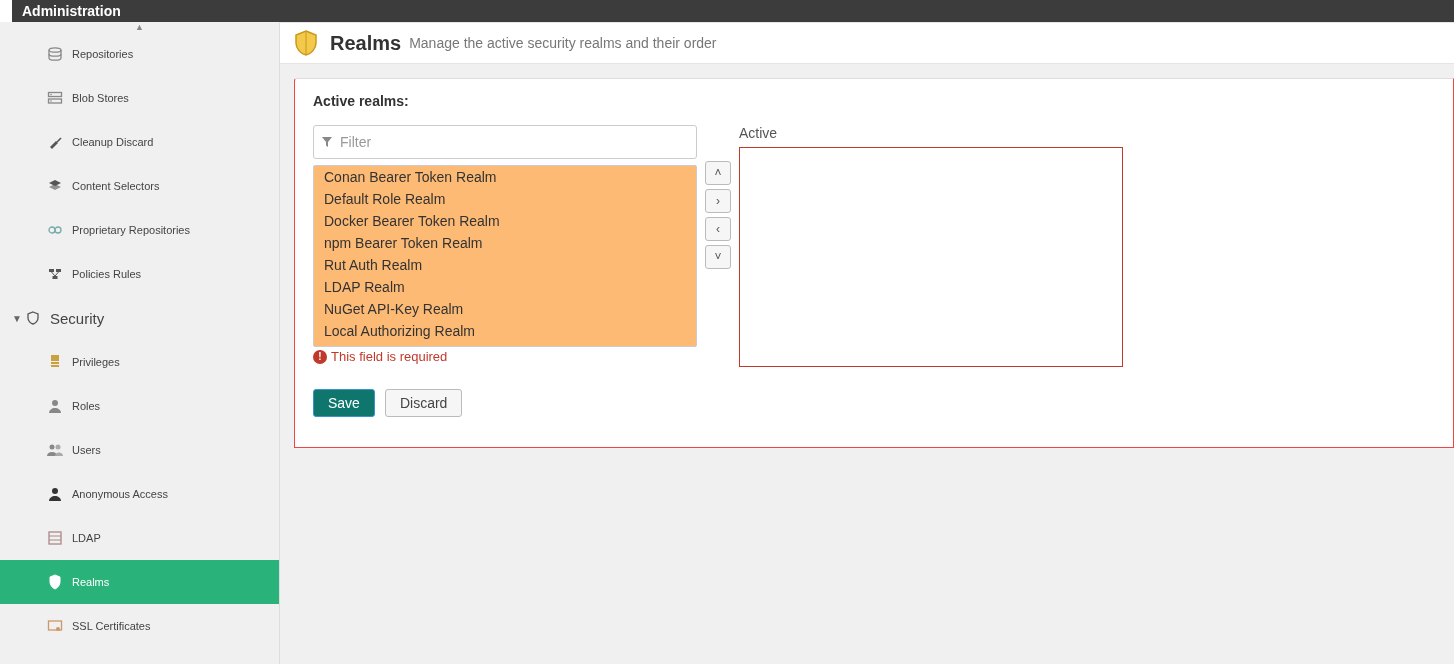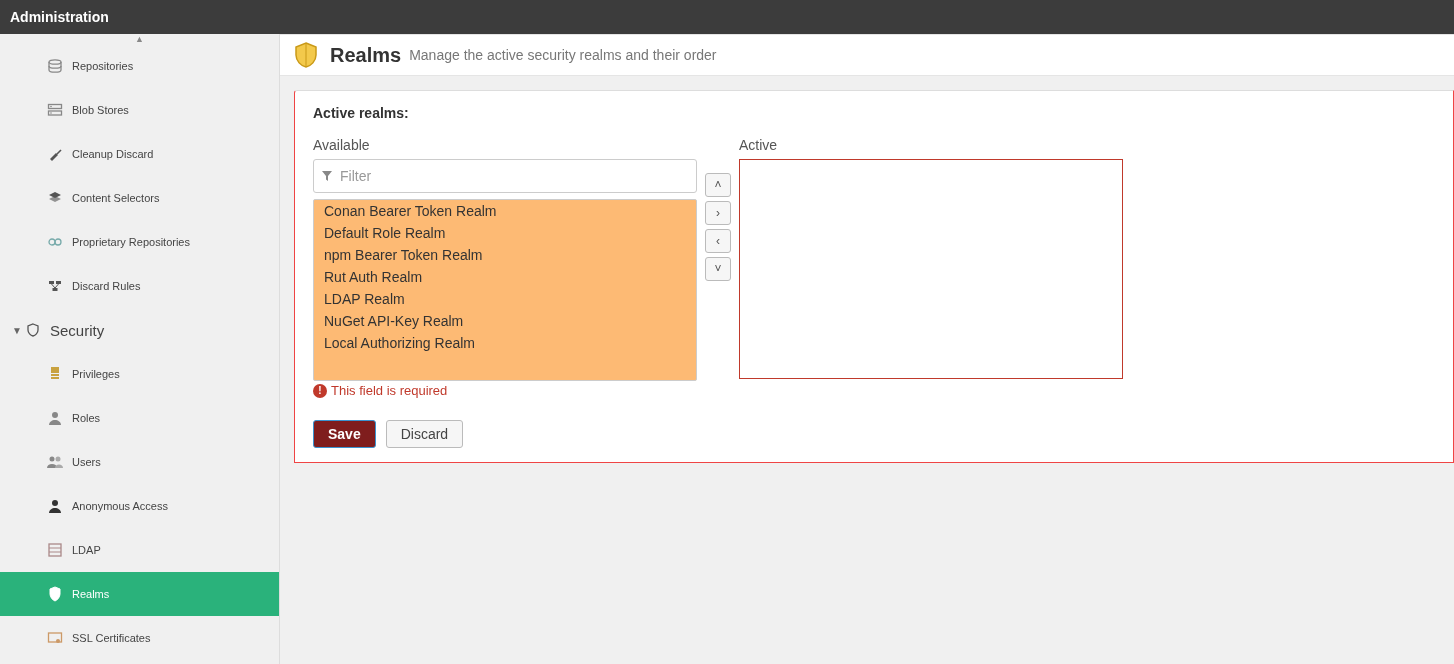--- a/index.html
+++ b/index.html
@@ -3,25 +3,26 @@
 <meta charset="utf-8">
 <style>
   * { box-sizing: border-box; margin: 0; padding: 0; }
   html, body { height: 100%; font-family: "Helvetica Neue", Arial, sans-serif; font-size: 14px; color: #333; }
   body { display: flex; flex-direction: column; }
 
   
   .hdr {
     background: #3c3c3c;
     color: #fff;
-    height: 34px;
+    height: 22px;
     display: flex;
     align-items: center;
     padding: 0 10px;
     font-weight: bold;
+    margin-left: 12px;
   }
 
   .main { flex: 1; display: flex; min-height: 0; }
 
   
   .sidebar {
     width: 280px;
     background: #f0f0f0;
     border-right: 1px solid #ddd;
     overflow-y: auto;
@@ -116,21 +117,21 @@
   }
 
   .error { color:#c0392b; font-size:13px; display:flex; align-items:center; gap:4px; margin-top:2px;}
   .error .eic { display:inline-flex; width:14px; height:14px; background:#c0392b; border-radius:50%; color:#fff; align-items:center; justify-content:center; font-size:10px; font-weight:bold;}
 
   .btns { margin-top:22px; display:flex; gap:10px; }
   .btn {
     height:28px; padding:0 14px; border-radius:3px; border:1px solid #bbb;
     background:#f6f6f6; cursor:pointer; font-size:14px; color:#444;
   }
-  .btn.primary { background:#7f1d1d; border-color:#3a93cf; color:#fff; font-weight:bold;}
+  .btn.primary { background:#0f766e; border-color:#3a93cf; color:#fff; font-weight:normal;}
 
   
   svg { display:block; }
 </style>
 </head>
 <body>
 
 <div class="hdr">
   <span>Administration</span>
 </div>
@@ -190,21 +191,21 @@
     <div class="sb-item">
       <span class="ic">
         <svg width="16" height="14" viewBox="0 0 16 14">
             <rect x="2" y="2" width="5" height="3" fill="#555"></rect>
             <rect x="9" y="2" width="5" height="3" fill="#555"></rect>
             <rect x="5.5" y="9" width="5" height="3" fill="#555"></rect>
             <line x1="4.5" y1="5" x2="8" y2="9" stroke="#555"></line>
             <line x1="11.5" y1="5" x2="8" y2="9" stroke="#555"></line>
           </svg>
       </span>
-      <span class="lbl">Discard Rules</span>
+      <span class="lbl">Policies Rules</span>
     </div>
 
     <div class="sb-item group">
       <span class="caret">▼</span>
       <span class="ic">
         <svg width="16" height="14" viewBox="0 0 16 14">
             <path d="M8 1 L13 3 V7 C13 10 10.5 12.5 8 13 C5.5 12.5 3 10 3 7 V3 Z" fill="none" stroke="#555" stroke-width="1.3"></path>
           </svg>
       </span>
       <span class="lbl">Security</span>
@@ -293,32 +294,32 @@
       <h1>Realms</h1>
       <span class="sub">Manage the active security realms and their order</span>
     </div>
 
     <div class="panel-wrap">
       <div class="panel">
         <div class="title">Active realms:</div>
 
         <div class="cols">
           <div class="col">
-            <div class="col-label">Available</div>
             <div class="filter">
               <span class="icon">
                 <svg width="12" height="12" viewBox="0 0 12 12">
                     <path d="M1 1 H11 L7 6 V11 L5 9.5 V6 Z" fill="#888"></path>
                   </svg>
               </span>
               <input type="text" placeholder="Filter" style="">
             </div>
             <div class="listbox" id="available-list">
                 <div class="row">Conan Bearer Token Realm</div>
                 <div class="row">Default Role Realm</div>
+                <div class="row">Docker Bearer Token Realm</div>
                 <div class="row">npm Bearer Token Realm</div>
                 <div class="row">Rut Auth Realm</div>
                 <div class="row">LDAP Realm</div>
                 <div class="row">NuGet API-Key Realm</div>
                 <div class="row">Local Authorizing Realm</div>
               </div>
             <div class="error">
               <span class="eic">!</span>
               <span>This field is required</span>
             </div>

